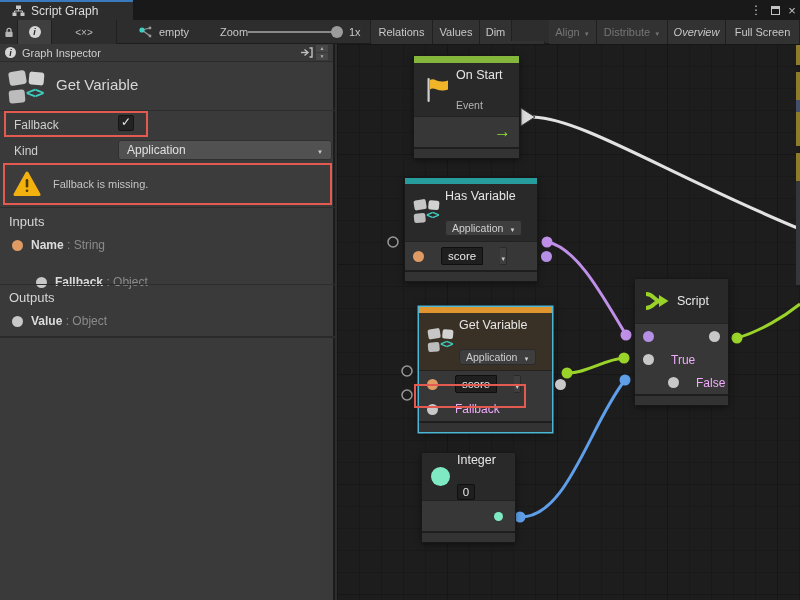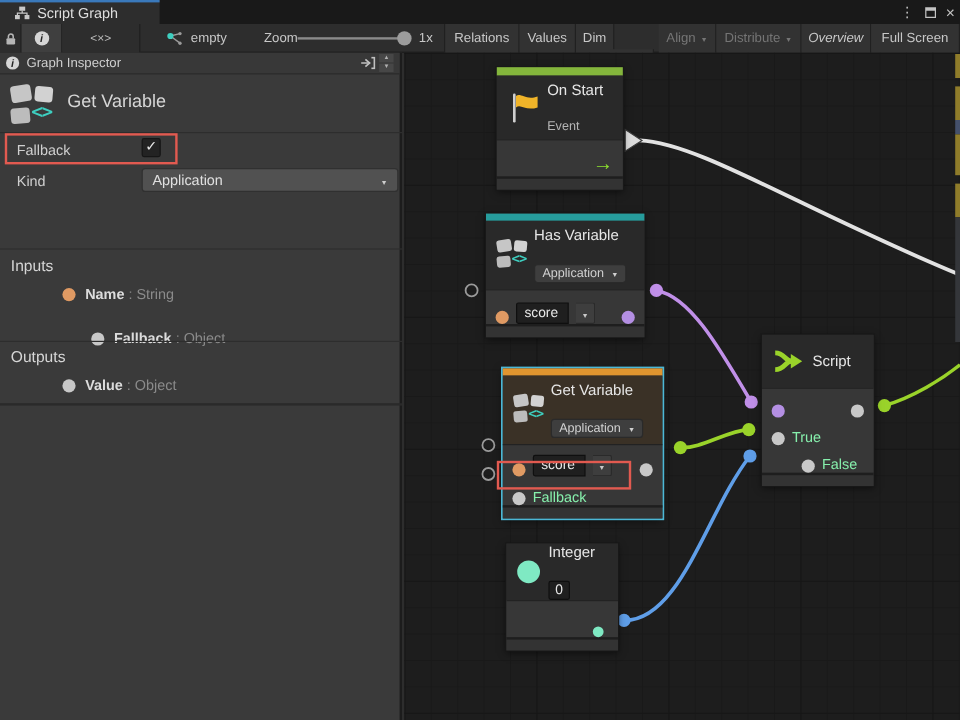--- a/index.html
+++ b/index.html
@@ -62,21 +62,21 @@
   .checkbox.checked::after { content:"✓"; position:absolute; left:2px; top:-1px; color:#e8e8e8; font-size:12px; }
   .dropdown { position:absolute; left:118px; width:214px; height:20px; background:#515151;
     border:1px solid #303030; border-radius:3px; display:flex; align-items:center;
     padding:0 8px; font-size:12px; color:#e0e0e0; justify-content:space-between; }
   .dropdown .arr::before { color:#cdcdcd; }
   .redbox { border:2px solid #e25a50; position:absolute; }
   .warnbox { position:absolute; left:3px; top:119px; width:329px; height:42px; border:2px solid #e25a50;
     background:#3c3c3c; display:flex; align-items:center; gap:12px; padding:0 8px; }
   .warnbox .wtext { font-size:11px; color:#c4c4c4; }
   .sec-head { position:absolute; left:9px; font-size:13px; color:#d6d6d6; }
-  .port-line { position:absolute; left:12px; display:flex; align-items:center; gap:8px; font-size:12px;margin-left:40px; }
+  .port-line { position:absolute; left:12px; display:flex; align-items:center; gap:8px; font-size:12px; }
   .pdot { width:11px; height:11px; border-radius:50%; flex:none; }
   .port-line b { color:#dcdcdc; }
   .port-line .ptype { color:#8b8b8b; }
 
   
   .graph { position:absolute; left:337px; top:44px; width:463px; height:556px; background:#1d1d1d;
     background-image:
       linear-gradient(#161616 1px, transparent 1px),
       linear-gradient(90deg,#161616 1px, transparent 1px),
       linear-gradient(#191919 1px, transparent 1px),
@@ -84,31 +84,31 @@
     background-size:110px 110px,110px 110px,22px 22px,22px 22px; }
   .wires { position:absolute; left:0; top:0; }
   .node { position:absolute; background:#2c2c2c; box-shadow:0 0 0 1px #181818, 0 2px 6px rgba(0,0,0,.55); }
   .node.selected { box-shadow:0 0 0 1.5px #4cb7d5, 0 2px 8px rgba(0,0,0,.6); }
   .nbar { height:6px; }
   .nhead { display:flex; align-items:center; gap:7px; padding:5px 9px; background:#292929; }
   .nhead .col { display:flex; flex-direction:column; gap:17px; }
   .ntitle { font-size:12.5px; color:#e6e6e6; white-space:nowrap; }
   .nsub { font-size:10.5px; color:#b5b5b5; }
   .nbody { background:#373737; border-top:1px solid #222; }
-  .prow { display:flex; align-items:flex-end; gap:6px; padding:0 8px; }
+  .prow { display:flex; align-items:center; gap:17px; padding:0 8px; }
   .nfooter { height:11px; background:#333; border-top:2px solid #1e1e1e; }
   .minidd { display:inline-flex; align-items:center; gap:6px; background:#3e3e3e; border:1px solid #2a2a2a;
     border-radius:3px; padding:1px 6px; font-size:10.5px; color:#d0d0d0; }
   .vfield { height:18px; background:#1f1f1f; border:1px solid #0f0f0f; border-radius:2px 0 0 2px;
     color:#e8e8e8; font-size:11.5px; display:flex; align-items:center; padding:0 6px; }
   .vbtn { width:16px; height:18px; background:#3e3e3e; border:1px solid #2a2a2a; border-left:none;
     border-radius:0 2px 2px 0; display:flex; align-items:center; justify-content:center; }
   .dot-orange { background:#e09a63; } .dot-purple { background:#b48fe3; }
   .dot-white { background:#c8c8c8; } .dot-mint { background:#7fe9c3; }
-  .plabel { font-size:12px; color:#86efac; }
+  .plabel { font-size:12px; color:#f0abfc; }
   .flow-arrow::before { content:"→"; color:#8ee32f; font-size:17px; font-weight:bold; }
   .mint-circle { width:19px; height:19px; border-radius:50%; background:#7fe9c3; }
   .edge-strip { position:absolute; width:4px; left:459px; }
 </style>
 </head>
 <body>
 
 <div class="app">
 
   <div class="tabbar">
@@ -200,20 +200,28 @@
     <div class="field-label" style="top:74px;">Fallback</div>
     <div class="checkbox checked" style="top:71px;"></div>
     <div class="redbox" style="left:4px;top:67px;width:144px;height:26px;"></div>
 
     <div class="field-label" style="top:100px;">Kind</div>
     <div class="dropdown" style="top:96px;">
       <span>Application</span>
       <span class="arr"></span>
     </div>
 
+    <div class="warnbox">
+      <svg width="28" height="26" viewBox="0 0 28 26">
+        <path d="M14 2 L26 23.5 H2 Z" fill="#f2b10e" stroke="#f2b10e" stroke-width="3" stroke-linejoin="round"></path>
+        <rect x="12.7" y="8" width="2.6" height="8.5" rx="1.3" fill="#4c3a00"></rect>
+        <rect x="12.7" y="18.5" width="2.6" height="2.6" rx="1.3" fill="#4c3a00"></rect>
+      </svg>
+      <span class="wtext">Fallback is missing.</span>
+    </div>
     <div class="divider" style="top:163px;"></div>
 
     <div class="sec-head" style="top:170px;text-align:center;">Inputs</div>
     <div class="port-line" style="top:194px;">
       <span class="pdot dot-orange"></span>
       <span><b>Name</b>
       <span class="ptype">: String</span></span>
     </div>
     <div class="port-line" style="top:231px;padding-left:24px;">
       <span class="pdot dot-white"></span>

